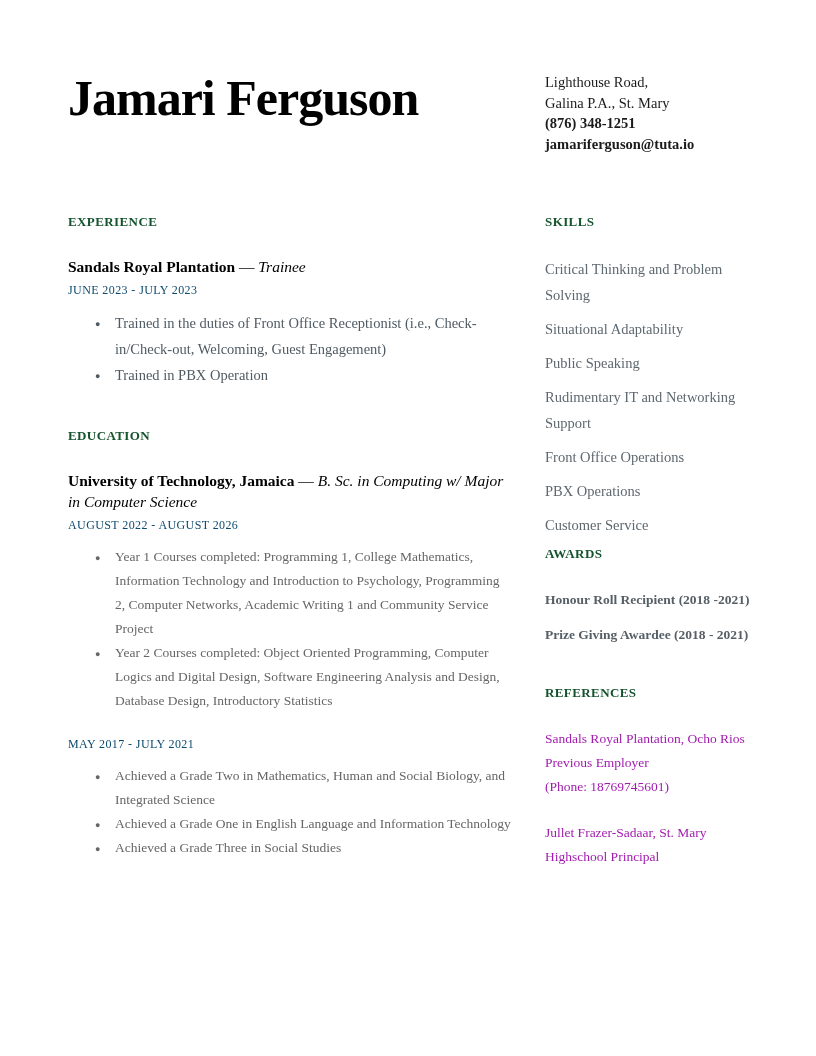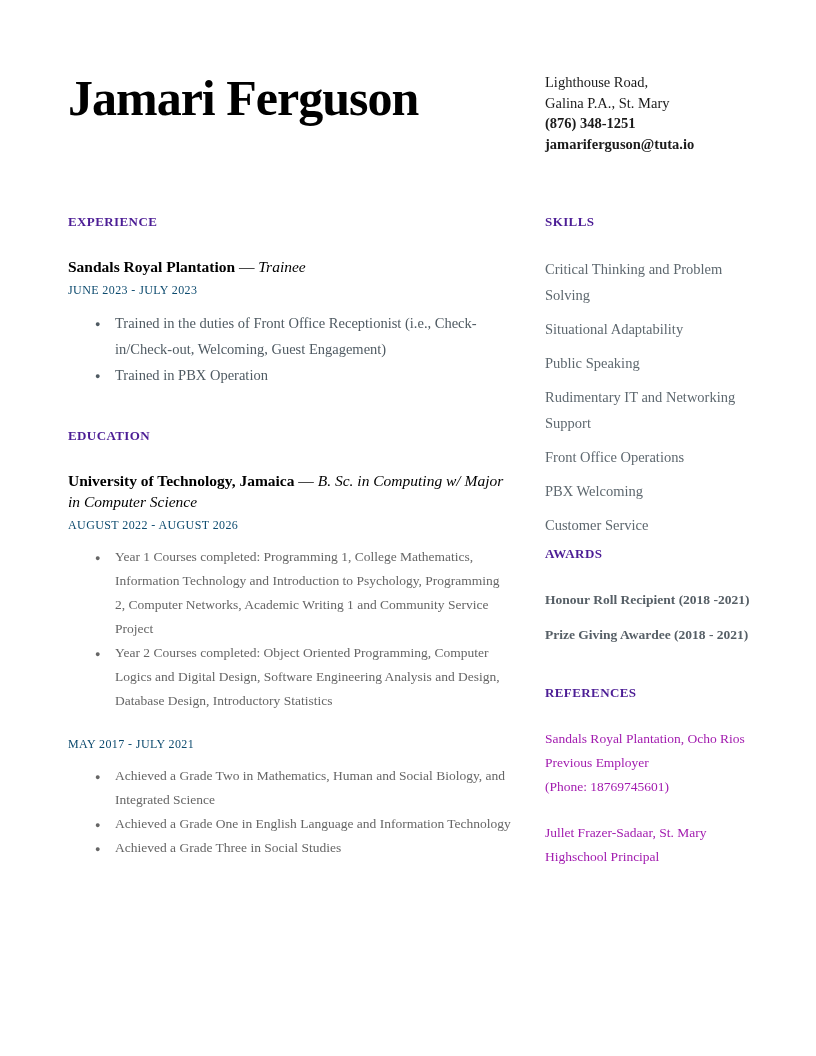--- a/index.html
+++ b/index.html
@@ -53,21 +53,21 @@
   .col-right {
     width: 220px;
   }
 
   .section-header {
     margin: 0 0 26px 0;
     font-size: 13px;
     line-height: 16px;
     font-weight: 700;
     letter-spacing: 0.4px;
-    color: #4c1d95;
+    color: #14532d;
   }
 
   
   .entry { margin: 0; }
   .entry + .entry { margin-top: 24px; }
   .entry-heading {
     font-size: 15.5px;
     line-height: 21px;
     color: #000000;
   }
@@ -202,21 +202,21 @@
 
     <div class="col-right">
 
       <div class="section-skills">
         <h2 class="section-header">SKILLS</h2>
         <p class="skill-item">Critical Thinking and Problem Solving</p>
         <p class="skill-item">Situational Adaptability</p>
         <p class="skill-item">Public Speaking</p>
         <p class="skill-item">Rudimentary IT and Networking Support</p>
         <p class="skill-item">Front Office Operations</p>
-        <p class="skill-item">PBX Welcoming</p>
+        <p class="skill-item">PBX Operations</p>
         <p class="skill-item">Customer Service</p>
       </div>
 
       <div class="section-awards">
         <h2 class="section-header">AWARDS</h2>
         <p class="award-item">Honour Roll Recipient (2018 -2021)</p>
         <p class="award-item">Prize Giving Awardee (2018 - 2021)</p>
       </div>
 
       <div class="section-references">

